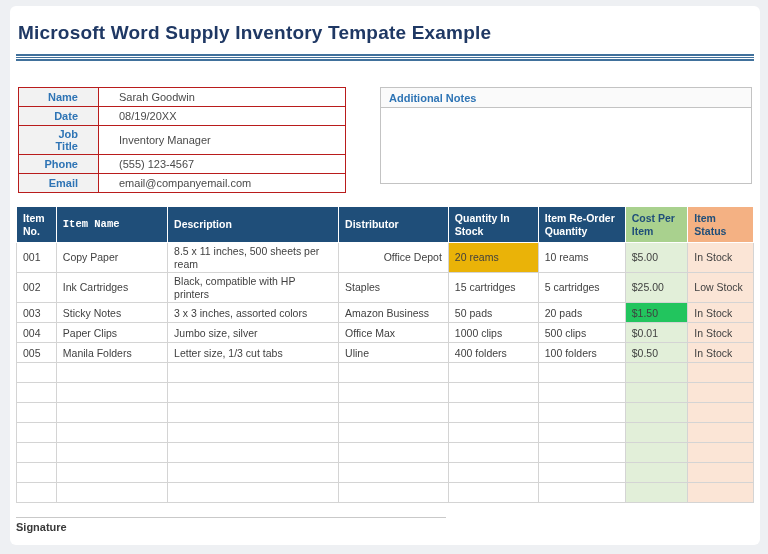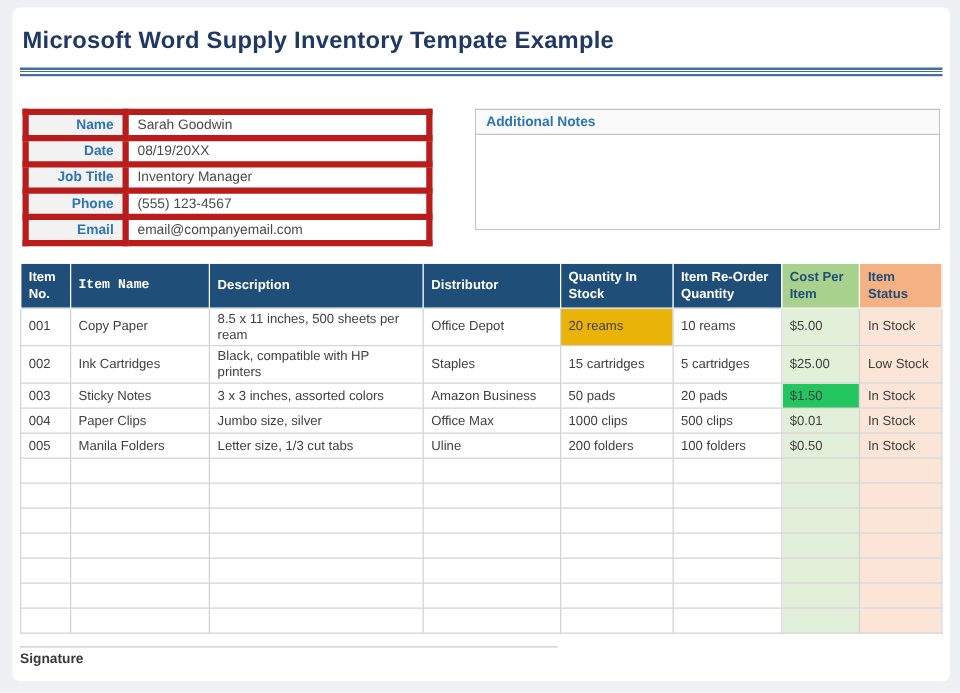--- a/index.html
+++ b/index.html
@@ -40,25 +40,25 @@
   .top-section {
     display: flex;
     align-items: flex-start;
     margin: 0 2px 13px 2px;
   }
   table.info-table {
     border-collapse: collapse;
     width: 328px;
   }
   table.info-table td {
-    border: 5px solid #b91c1c;
+    border: 1px solid #b91c1c;
     font-size: 11px;
     height: 19px;
     vertical-align: middle;
-    padding: 2px 7px;
+    padding: 2px 20px;
   }
   td.info-label {
     background: #f2f2f2;
     color: #2e74b5;
     font-weight: bold;
     text-align: right;
     width: 80px;
   }
   td.info-value {
     background: #ffffff;
@@ -192,21 +192,21 @@
           <th style="background: rgb(31, 78, 121); color: rgb(255, 255, 255);">Item Re-Order Quantity</th>
           <th style="background: rgb(169, 209, 142); color: rgb(31, 78, 121);">Cost Per Item</th>
           <th style="background: rgb(244, 177, 131); color: rgb(31, 78, 121);">Item Status</th>
         </tr>
       </thead>
     <tbody id="inv-body">
         <tr>
           <td style="background: rgb(255, 255, 255);">001</td>
           <td style="background: rgb(255, 255, 255);">Copy Paper</td>
           <td style="background: rgb(255, 255, 255);">8.5 x 11 inches, 500 sheets per ream</td>
-          <td style="background: rgb(255, 255, 255);">Office Depot</td>
+          <td style="background: rgb(255, 255, 255); text-align: right;">Office Depot</td>
           <td style="background: #eab308;">20 reams</td>
           <td style="background: rgb(255, 255, 255);">10 reams</td>
           <td style="background: rgb(226, 239, 217);">$5.00</td>
           <td style="background: rgb(251, 229, 214);">In Stock</td>
         </tr>
         <tr>
           <td style="background: rgb(255, 255, 255);">002</td>
           <td style="background: rgb(255, 255, 255);">Ink Cartridges</td>
           <td style="background: rgb(255, 255, 255);">Black, compatible with HP printers</td>
           <td style="background: rgb(255, 255, 255);">Staples</td>
@@ -233,21 +233,21 @@
           <td style="background: rgb(255, 255, 255);">1000 clips</td>
           <td style="background: rgb(255, 255, 255);">500 clips</td>
           <td style="background: rgb(226, 239, 217);">$0.01</td>
           <td style="background: rgb(251, 229, 214);">In Stock</td>
         </tr>
         <tr>
           <td style="background: rgb(255, 255, 255);">005</td>
           <td style="background: rgb(255, 255, 255);">Manila Folders</td>
           <td style="background: rgb(255, 255, 255);">Letter size, 1/3 cut tabs</td>
           <td style="background: rgb(255, 255, 255);">Uline</td>
-          <td style="background: rgb(255, 255, 255);">200 folders</td>
+          <td style="background: rgb(255, 255, 255);">400 folders</td>
           <td style="background: rgb(255, 255, 255);">100 folders</td>
           <td style="background: rgb(226, 239, 217);">$0.50</td>
           <td style="background: rgb(251, 229, 214);">In Stock</td>
         </tr>
         <tr>
           <td style="background: rgb(255, 255, 255);">&nbsp;</td>
           <td style="background: rgb(255, 255, 255);">&nbsp;</td>
           <td style="background: rgb(255, 255, 255);">&nbsp;</td>
           <td style="background: rgb(255, 255, 255);">&nbsp;</td>
           <td style="background: rgb(255, 255, 255);">&nbsp;</td>

